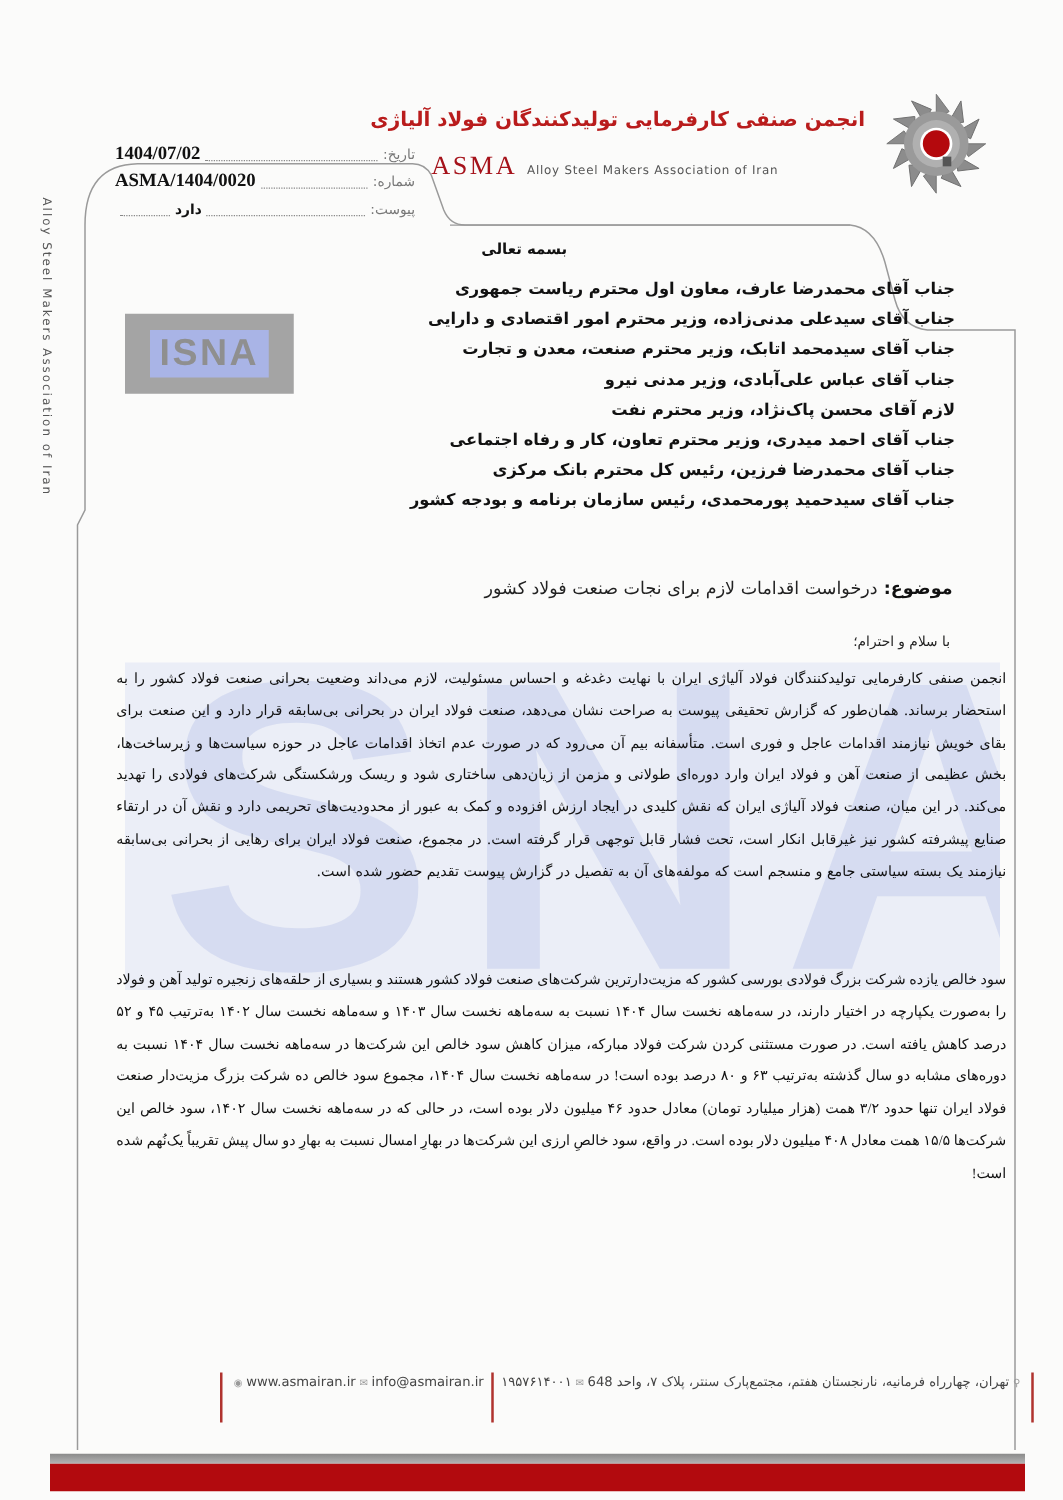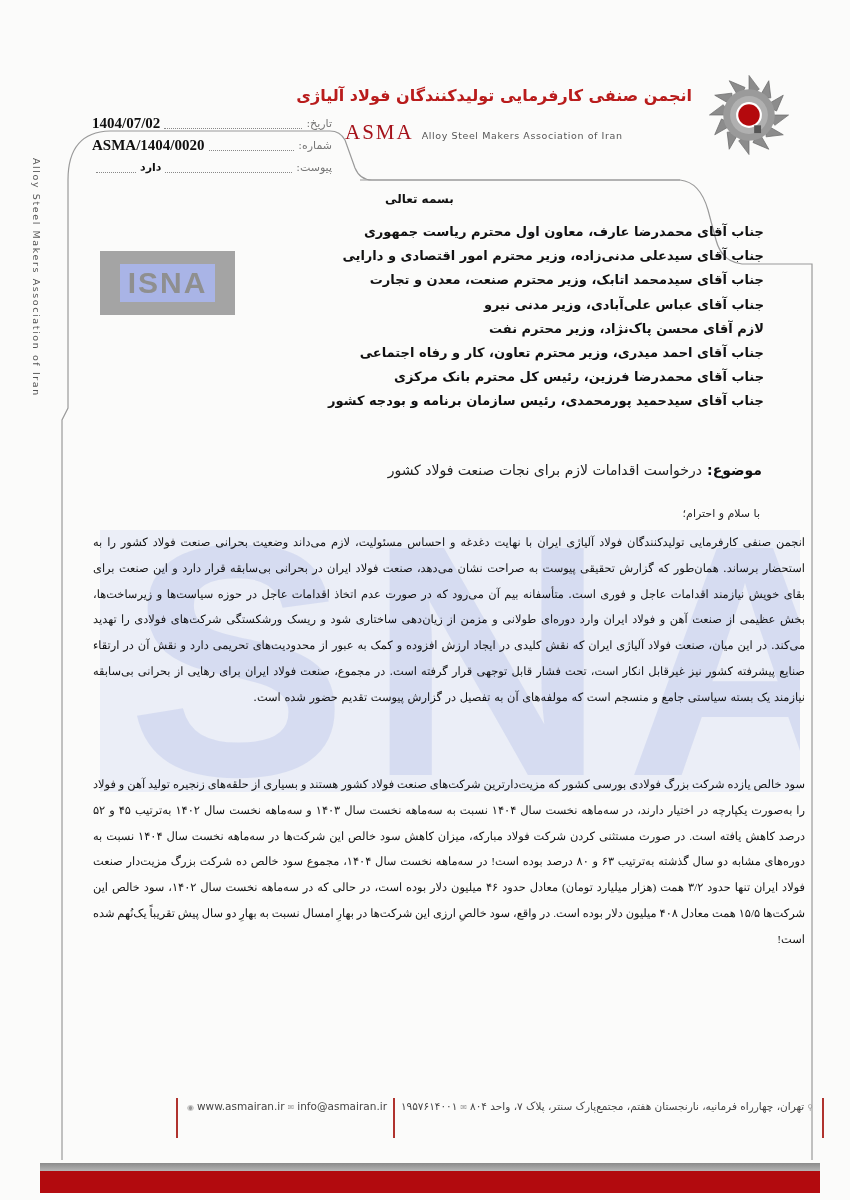--- a/index.html
+++ b/index.html
@@ -161,18 +161,18 @@
 <div class="body-text para1">انجمن صنفی کارفرمایی تولیدکنندگان فولاد آلیاژی ایران با نهایت دغدغه و احساس مسئولیت، لازم می‌داند وضعیت بحرانی صنعت فولاد کشور را به استحضار برساند. همان‌طور که گزارش تحقیقی پیوست به صراحت نشان می‌دهد، صنعت فولاد ایران در بحرانی بی‌سابقه قرار دارد و این صنعت برای بقای خویش نیازمند اقدامات عاجل و فوری است. متأسفانه بیم آن می‌رود که در صورت عدم اتخاذ اقدامات عاجل در حوزه سیاست‌ها و زیرساخت‌ها، بخش عظیمی از صنعت آهن و فولاد ایران وارد دوره‌ای طولانی و مزمن از زیان‌دهی ساختاری شود و ریسک ورشکستگی شرکت‌های فولادی را تهدید می‌کند. در این میان، صنعت فولاد آلیاژی ایران که نقش کلیدی در ایجاد ارزش افزوده و کمک به عبور از محدودیت‌های تحریمی دارد و نقش آن در ارتقاء صنایع پیشرفته کشور نیز غیرقابل انکار است، تحت فشار قابل توجهی قرار گرفته است. در مجموع، صنعت فولاد ایران برای رهایی از بحرانی بی‌سابقه نیازمند یک بسته سیاستی جامع و منسجم است که مولفه‌های آن به تفصیل در گزارش پیوست تقدیم حضور شده است.</div>
 <div class="body-text para2">سود خالص یازده شرکت بزرگ فولادی بورسی کشور که مزیت‌دارترین شرکت‌های صنعت فولاد کشور هستند و بسیاری از حلقه‌های زنجیره تولید آهن و فولاد را به‌صورت یکپارچه در اختیار دارند، در سه‌ماهه نخست سال ۱۴۰۴ نسبت به سه‌ماهه نخست سال ۱۴۰۳ و سه‌ماهه نخست سال ۱۴۰۲ به‌ترتیب ۴۵ و ۵۲ درصد کاهش یافته است. در صورت مستثنی کردن شرکت فولاد مبارکه، میزان کاهش سود خالص این شرکت‌ها در سه‌ماهه نخست سال ۱۴۰۴ نسبت به دوره‌های مشابه دو سال گذشته به‌ترتیب ۶۳ و ۸۰ درصد بوده است! در سه‌ماهه نخست سال ۱۴۰۴، مجموع سود خالص ده شرکت بزرگ مزیت‌دار صنعت فولاد ایران تنها حدود ۳/۲ همت (هزار میلیارد تومان) معادل حدود ۴۶ میلیون دلار بوده است، در حالی که در سه‌ماهه نخست سال ۱۴۰۲، سود خالص این شرکت‌ها ۱۵/۵ همت معادل ۴۰۸ میلیون دلار بوده است. در واقع، سود خالصِ ارزی این شرکت‌ها در بهارِ امسال نسبت به بهارِ دو سال پیش تقریباً یک‌نُهم شده است!</div>
 
 <div class="footer">
   <div class="footer-col">
     <div><span class="ico">◉</span><span>www.asmairan.ir</span></div>
     <div><span class="ico">✉</span><span>info@asmairan.ir</span></div>
   </div>
   <div class="footer-col fa">
     <div><span class="ico">⚲</span><span>تهران، چهارراه فرمانیه، نارنجستان هفتم، مجتمع</span></div>
-    <div><span>پارک سنتر، پلاک ۷، واحد ۸۰۴</span><span class="ico">✉</span><span>۱۹۵۷۶۱۴۰۰۱</span></div>
+    <div><span>پارک سنتر، پلاک ۷، واحد 648</span><span class="ico">✉</span><span>۱۹۵۷۶۱۴۰۰۱</span></div>
   </div>
 </div>
 
 <div class="bottom-gray"></div>
 <div class="bottom-red"></div>
 
 </body></html>

